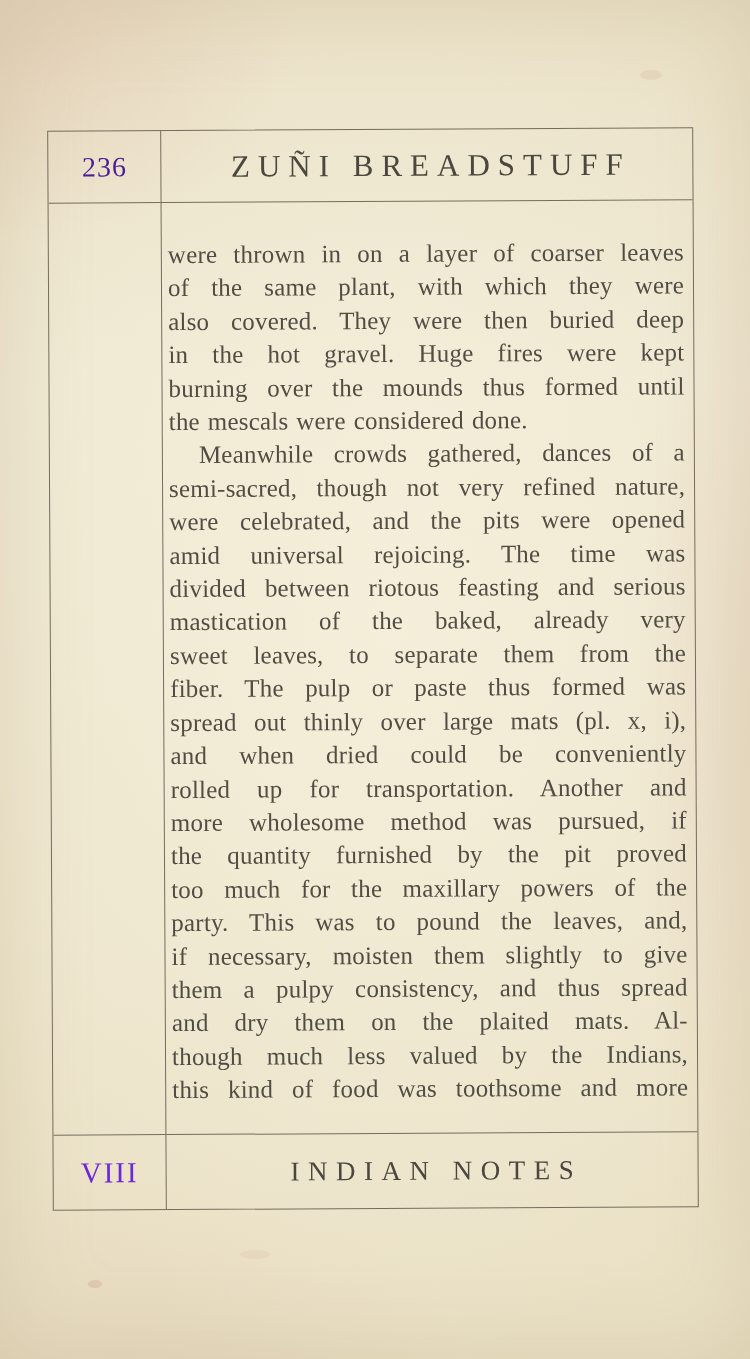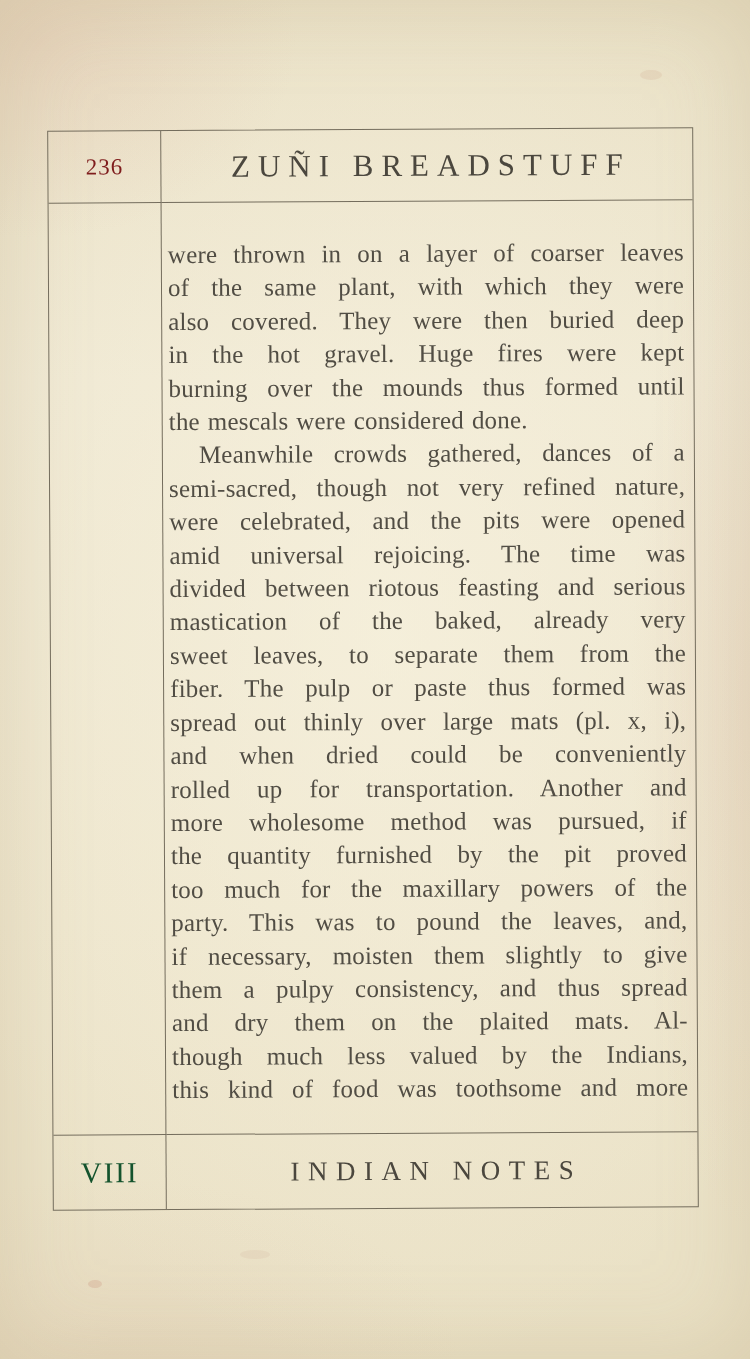--- a/index.html
+++ b/index.html
@@ -43,35 +43,35 @@
   .cell { position: relative; }
   .col-left { border-right: 1px solid var(--line, #746d5d); }
   .row-header { border-bottom: 1px solid var(--line, #746d5d); }
   .row-footer { border-top: 1px solid var(--line, #746d5d); }
   .centered {
     display: flex;
     align-items: center;
     justify-content: center;
   }
   .page-number {
-    font-size: 23px;
+    font-size: 28px;
     letter-spacing: 1px;
-    color: #7f1d1d;
+    color: #4c1d95;
   }
   .running-title {
     font-size: 31px;
     letter-spacing: 8px;
     text-indent: 8px; 
     white-space: nowrap;
     color: #4b473e;
   }
   .volume-number {
     font-size: 29px;
     letter-spacing: 2px;
-    color: #14532d;
+    color: #6d28d9;
   }
   .series-title {
     font-size: 27px;
     letter-spacing: 8.5px;
     text-indent: 8.5px;
     white-space: nowrap;
     color: #4b473e;
   }
   .body-text {
     padding: 35px 9px 0 6px;

